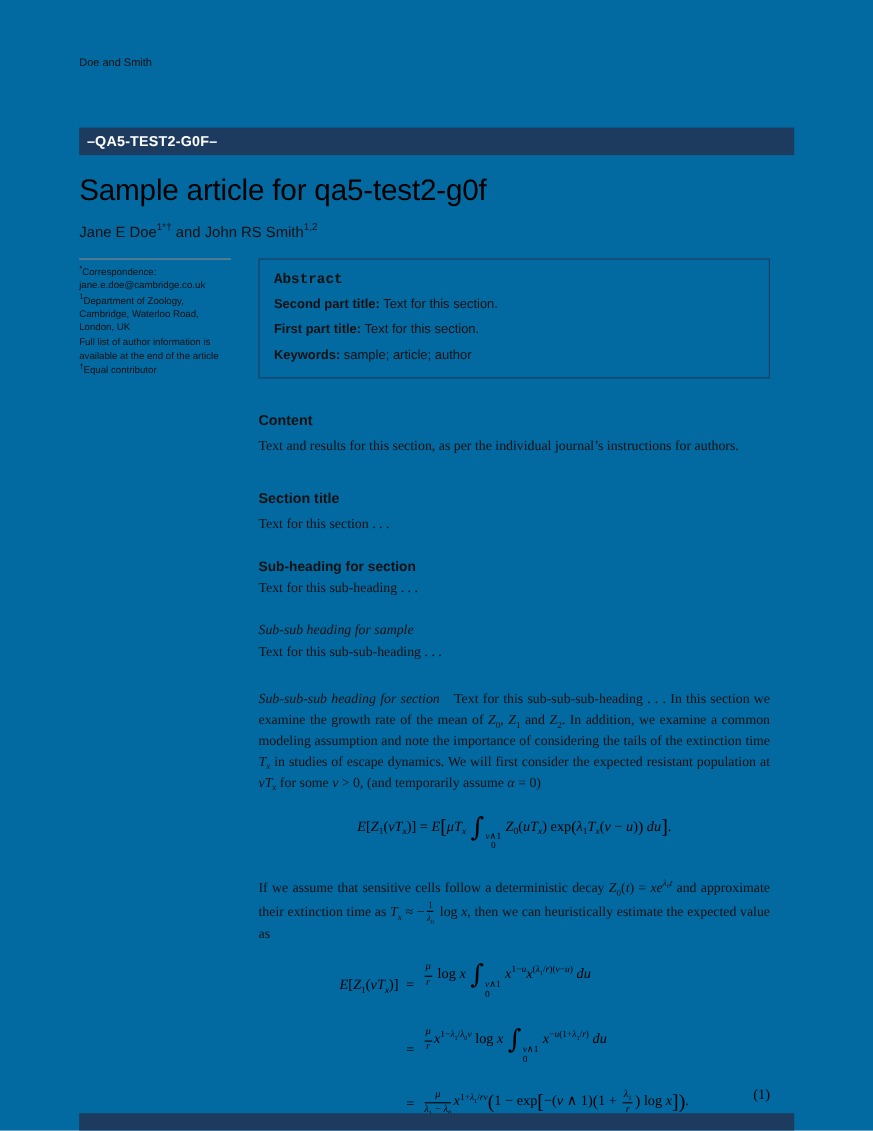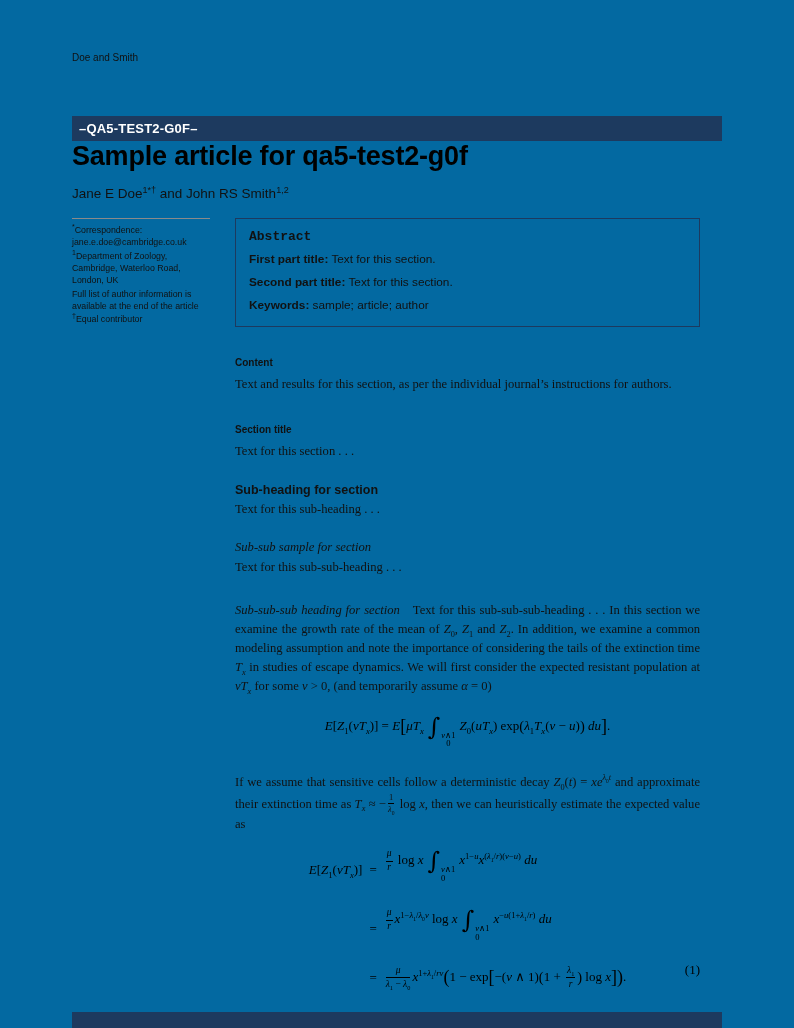--- a/index.html
+++ b/index.html
@@ -5,37 +5,37 @@
   * { margin:0; padding:0; box-sizing:border-box; }
   html,body { background:#fff; }
   body { font-family:"Liberation Sans", sans-serif; color:#111; }
   .page { position:relative; width:794px; height:1028px; background:#0369a1; padding:52px 72px 0 72px; overflow:hidden; }
 
   .running-head { font-size:10px; color:#111; }
 
   .banner { margin-top:53px; width:650px; height:25px; background:var(--navy,#1d3a5f); color:#fff;
             font-weight:bold; font-size:13px; line-height:25px; padding-left:7px; letter-spacing:.2px; }
 
-  .title { font-size:27px; font-weight:700; color:#000; letter-spacing:-.2px; font-family:"Liberation Sans",sans-serif; }
+  .title { margin-top:17px; font-size:27px; font-weight:400; color:#000; letter-spacing:-.2px; font-family:"Liberation Sans",sans-serif; }
   .authors { margin-top:14px; font-size:13.5px; font-weight:500; }
   .authors sup { font-size:9px; }
 
   .cols { display:flex; margin-top:17px; }
   .sidebar { flex:0 0 140px; width:140px; margin-right:23px; font-size:8.8px; line-height:1.4; }
   .fnrule { border:none; border-top:1px solid #8a8a8a; margin-bottom:5px; width:138px; }
   .note { margin-bottom:1px; }
   .note sup { font-size:7px; }
 
   .main { flex:0 0 465px; width:465px; }
   .abstract { border:1.6px solid var(--navy,#1d3a5f); padding:10px 13px 12px 13px; }
   .abs-title { font-size:13px; font-weight:700; margin-bottom:7px; font-family:Liberation Mono, monospace; }
   .abs-row { font-size:11.8px; line-height:1.45; margin-top:6px; }
   .abs-row b { font-weight:700; }
 
-  .h-sec { font-size:10px; font-weight:700; margin:30px 0 7px 0; font-family:"Liberation Sans",sans-serif; }
+  .h-sec { font-size:13px; font-weight:700; margin:30px 0 7px 0; font-family:"Liberation Sans",sans-serif; }
   .h-sub { font-size:12.5px; font-weight:700; margin:21px 0 3px 0; font-family:"Liberation Sans",sans-serif; }
   .h-subsub { font-family:"Liberation Serif",serif; font-size:12.6px; font-style:italic; font-weight:400; margin:21px 0 3px 0; }
 
   .body { font-family:"Liberation Serif",serif; font-size:12.6px; line-height:1.52; text-align:justify; color:#111; }
   .body i { font-style:italic; }
   .runin { margin-right:13px; font-style:italic; }
   .runin-p { margin-top:24px; }
 
   sub, sup { font-size:66%; line-height:0; }
 
@@ -83,35 +83,35 @@
       <p class="note"><sup>*</sup>Correspondence: jane.e.doe@cambridge.co.uk</p>
       <p class="note"><sup>1</sup>Department of Zoology, Cambridge, Waterloo Road, London, UK</p>
       <p class="note">Full list of author information is available at the end of the article</p>
       <p class="note"><sup>†</sup>Equal contributor</p>
     </aside>
 
     <main class="main">
 
       <section class="abstract">
         <h2 class="abs-title">Abstract</h2>
+        <p class="abs-row"><b>Second part title:</b><span> Text for this section.</span></p>
         <p class="abs-row"><b>First part title:</b><span> Text for this section.</span></p>
-        <p class="abs-row"><b>Second part title:</b><span> Text for this section.</span></p>
         <p class="abs-row"><b>Keywords:</b><span> sample; article; author</span></p>
       </section>
 
       <h2 class="h-sec">Content</h2>
       <p class="body">Text and results for this section, as per the individual journal’s instructions for authors.</p>
 
       <h2 class="h-sec">Section title</h2>
       <p class="body">Text for this section . . .</p>
 
       <h3 class="h-sub">Sub-heading for section</h3>
       <p class="body">Text for this sub-heading . . .</p>
 
-      <h4 class="h-subsub">Sub-sub sample for section</h4>
+      <h4 class="h-subsub">Sub-sub heading for sample</h4>
       <p class="body">Text for this sub-sub-heading . . .</p>
 
       <p class="body runin-p"><span class="runin">Sub-sub-sub heading for section</span><span>Text for this sub-sub-sub-heading . . . In this section we examine the growth rate of the mean of <i>Z</i><sub>0</sub>, <i>Z</i><sub>1</sub> and <i>Z</i><sub>2</sub>. In addition, we examine a common modeling assumption and note the importance of considering the tails of the extinction time <i>T</i><sub><i>x</i></sub> in studies of escape dynamics. We will first consider the expected resistant population at <i>vT</i><sub><i>x</i></sub> for some <i>v</i> &gt; 0, (and temporarily assume <i>α</i> = 0)</span></p>
 
       <div class="eq"><i>E</i>[<i>Z</i><sub>1</sub>(<i>vT</i><sub><i>x</i></sub>)] = <i>E</i><span class="bb">[</span><i>μT</i><sub><i>x</i></sub><span class="int">∫</span><span class="lims">
             <span><i>v</i>∧1</span>
             <span>0</span>
           </span><i>Z</i><sub>0</sub>(<i>uT</i><sub><i>x</i></sub>) exp<span class="b1">(</span><i>λ</i><sub>1</sub><i>T</i><sub><i>x</i></sub>(<i>v</i> − <i>u</i>)<span class="b1">)</span> <i>du</i><span class="bb">]</span>.</div>
 
       <p class="body">If we assume that sensitive cells follow a deterministic decay <i>Z</i><sub>0</sub>(<i>t</i>) = <i>xe</i><sup><i>λ</i><sub>0</sub><i>t</i></sup> and approximate their extinction time as <i>T</i><sub><i>x</i></sub> ≈ −<span class="frac sm"><span class="num">1</span><span class="den"><i>λ</i><sub>0</sub></span></span> log <i>x</i>, then we can heuristically estimate the expected value as</p>

